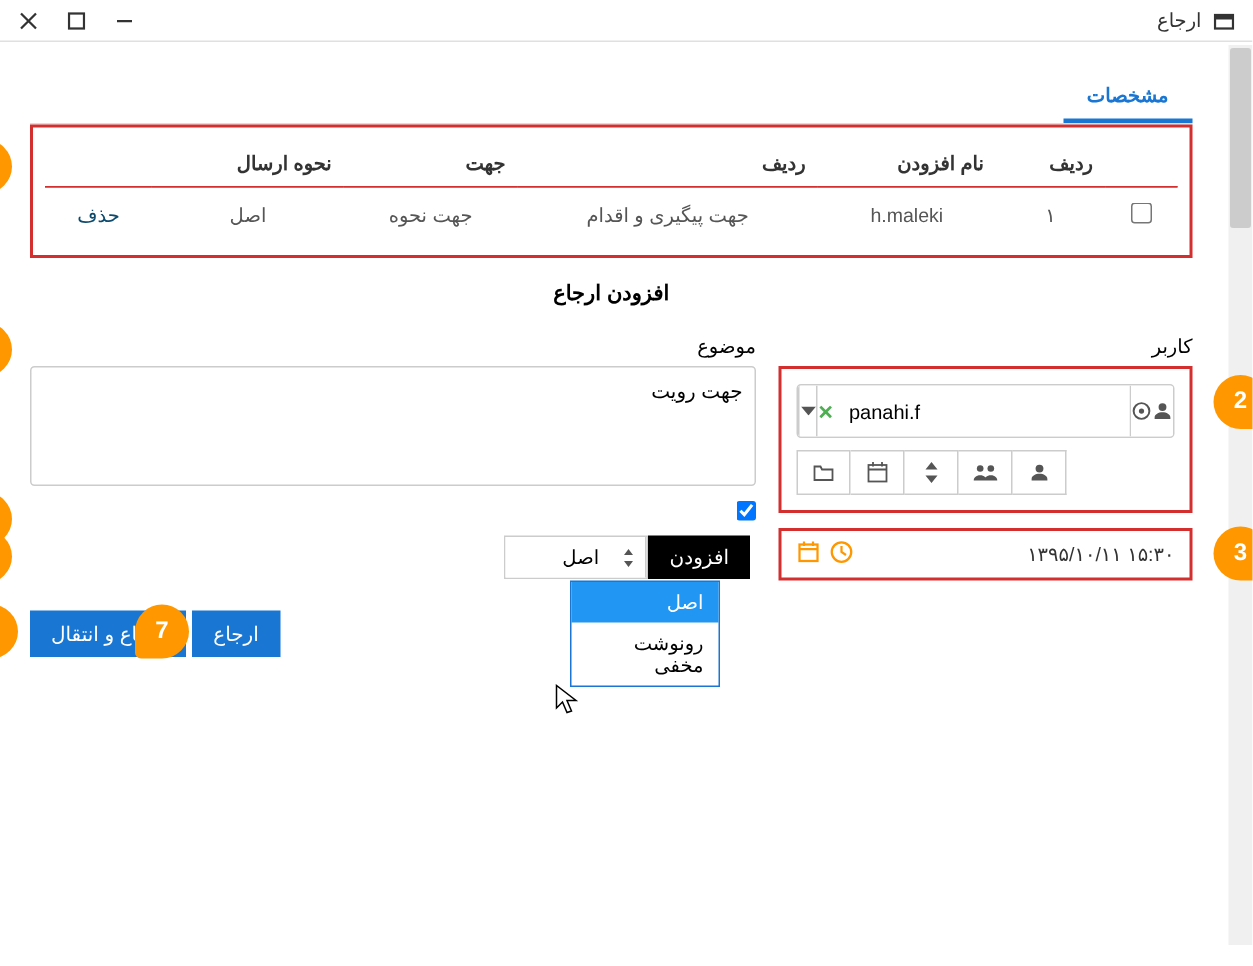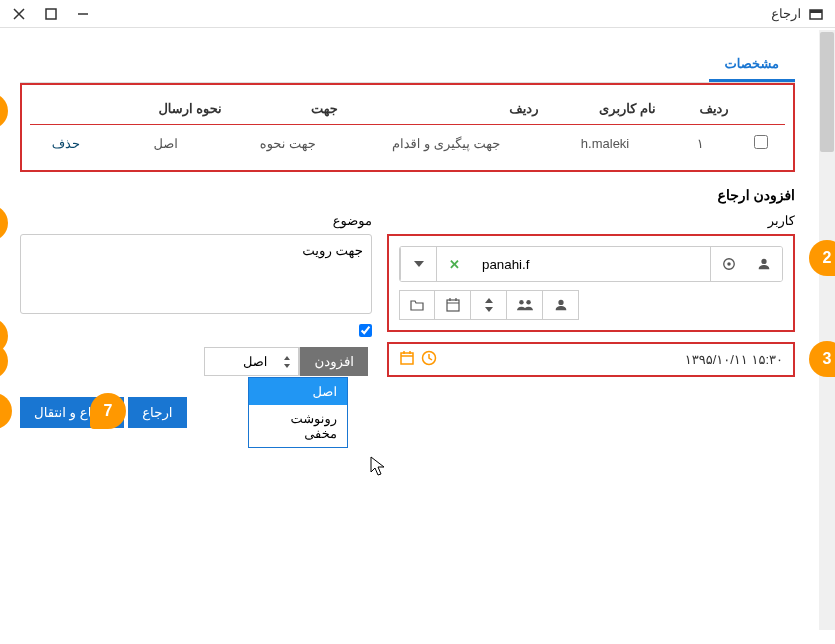--- a/index.html
+++ b/index.html
@@ -25,24 +25,24 @@
 
 
 .table-section { border: 2px solid #d32f2f; padding: 8px; margin-bottom: 15px; position: relative; }
 .data-table { width: 100%; border-collapse: collapse; }
 .data-table th { padding: 8px; text-align: right; font-weight: bold; border-bottom: 1px solid #d32f2f; color: #333; }
 .data-table td { padding: 10px 8px; text-align: center; color: #555; }
 .delete-link { color: #0c4a6e; cursor: pointer; }
 .row-check { width: 14px; height: 14px; }
 
 
-.section-title { font-weight: bold; margin: 15px 0 10px 0; font-size: 14px; }
+.section-title { font-weight: bold; margin: 15px 0 20px 0; font-size: 14px; text-align: center; }
 .form-row { display: flex; gap: 15px; margin-bottom: 10px; align-items: flex-start; }
 .form-col { display: flex; flex-direction: column; }
-.col-right { width: 408px; }
+.col-right { width: 276px; }
 .col-left { flex: 1; }
 .label { margin-bottom: 6px; font-size: 13px; }
 
 
 .user-box { border: 2px solid #d32f2f; padding: 10px; position: relative; }
 .input-group { display: flex; border: 1px solid #ccc; border-radius: 3px; overflow: hidden; margin-bottom: 8px; }
 .input-group .ig-btn { width: 36px; height: 34px; border-left: 1px solid #ccc; display: flex; align-items: center; justify-content: center; background: #fff; cursor: pointer; }
 .input-group .ig-btn:first-child { border-left: none; }
 .input-group input { flex: 1; border: none; padding: 0 10px; height: 34px; text-align: left; direction: ltr; outline: none; }
 .clear-x { color: #4caf50; font-weight: bold; }
@@ -59,21 +59,21 @@
 .subject-area { width: 100%; height: 80px; border: 1px solid #ccc; border-radius: 3px; padding: 8px; resize: none; font-family: inherit; text-align: right; }
 
 
 .checkbox-row { display: flex; align-items: center; gap: 6px; margin-top: 10px; justify-content: flex-start; position: relative; }
 
 
 .select-row { display: flex; gap: 0; margin-top: 10px; position: relative; }
 .select-wrap { display: flex; border: 1px solid #ccc; }
 .select-display { width: 70px; padding: 6px 8px; background: #fff; }
 .select-caret { width: 24px; display: flex; align-items: center; justify-content: center; border-right: 1px solid #ccc; background: #fff; cursor: pointer; }
-.btn-add { background: #737373; color: #fff; border: none; padding: 7px 14px; cursor: pointer; margin-right: 4px; }
+.btn-add { background: #000000; color: #fff; border: none; padding: 7px 14px; cursor: pointer; margin-right: 4px; }
 
 
 .dropdown { position: absolute; top: 30px; right: 24px; width: 100px; border: 1px solid #1976d2; background: #fff; z-index: 10; }
 .dropdown-item { padding: 6px 10px; cursor: pointer; }
 .dropdown-item.selected { background: #2196f3; color: #fff; }
 
 
 .bottom-buttons { display: flex; gap: 4px; margin-top: 20px; justify-content: flex-end; position: relative; }
 .btn-primary { background: #1976d2; color: #fff; border: none; padding: 8px 14px; cursor: pointer; font-family: inherit; }
 
@@ -128,21 +128,21 @@
     <span class="tab">مشخصات</span>
   </div>
 
   <div class="table-section">
     <div class="bubble" style="left:-50px; top:8px;">1</div>
     <table class="data-table">
       <thead>
         <tr>
           <th><span style="display:inline-block;width:14px;"></span></th>
           <th>ردیف</th>
-          <th>نام کاربری</th>
+          <th>نام افزودن</th>
           <th>ردیف</th>
           <th>جهت</th>
           <th>نحوه ارسال</th>
           <th></th>
         </tr>
       </thead>
       <tbody>
         <tr>
           <td><input type="checkbox" class="row-check" style=""></td>
           <td>۱</td>

